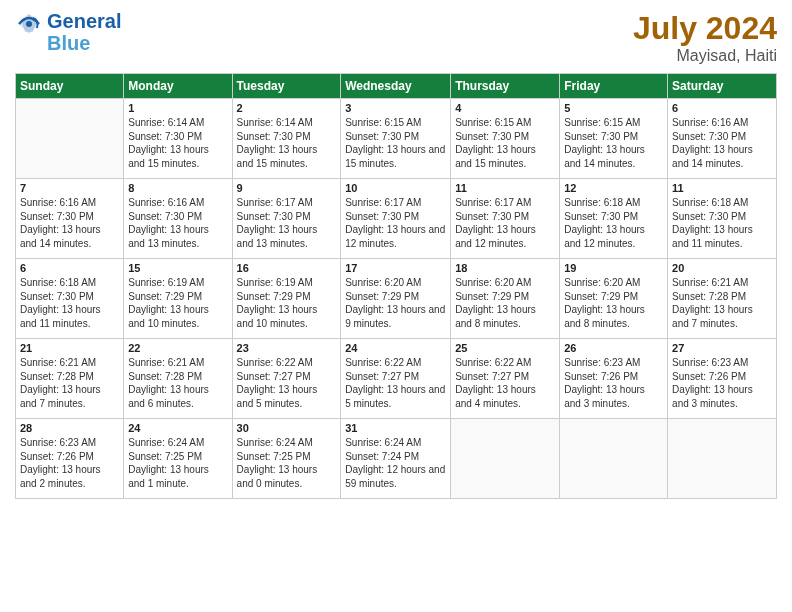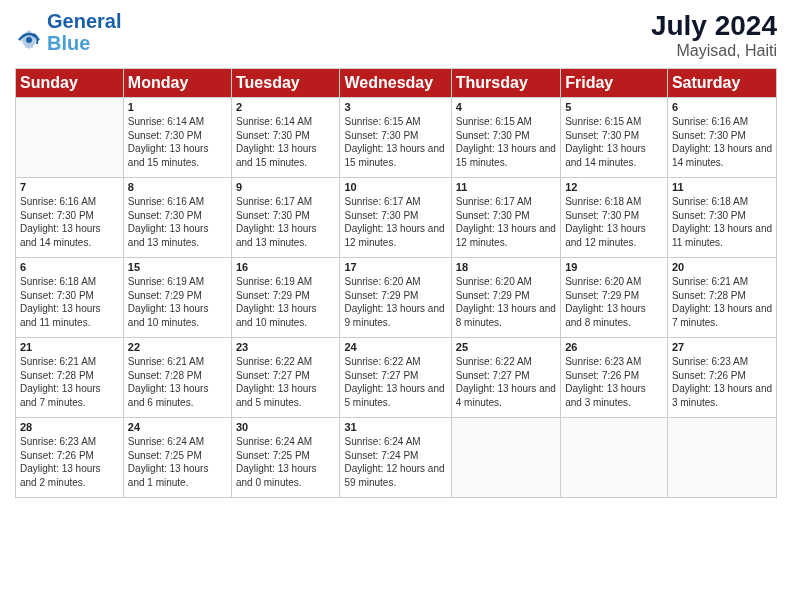--- a/index.html
+++ b/index.html
@@ -2,35 +2,35 @@
 <html><head>
   <meta charset="utf-8">
   <style>
     * { box-sizing: border-box; margin: 0; padding: 0; }
     body { font-family: Arial, sans-serif; background: #fff; width: 792px; height: 612px; overflow: hidden; }
 
     .page { width: 792px; height: 612px; padding: 10px 15px; }
 
     .header { display: flex; justify-content: space-between; align-items: flex-start; margin-bottom: 8px; }
 
-    .logo { display: flex; align-items: flex-end; }
+    .logo { display: flex; align-items: flex-start; }
     .logo-text { font-size: 20px; font-weight: bold; color: #1a5fa8; line-height: 1.1; }
     .logo-text span { display: block; }
     .logo-icon { width: 28px; height: 28px; margin-right: 4px; }
 
     .title-block { text-align: right; }
-    .month-year { font-size: 28px; font-weight: bold; color: #0f172a; }
+    .month-year { font-size: 32px; font-weight: bold; color: #a16207; }
     .location { font-size: 16px; color: #555; }
 
     .calendar { width: 100%; border-collapse: collapse; }
 
     .calendar th {
-      background-color: #b91c1c;
+      background-color: #15803d;
       color: #fff;
-      font-size: 16px;
+      font-size: 12px;
       font-weight: bold;
       padding: 5px 4px;
       text-align: left;
       border: 1px solid #ccc;
     }
 
     .calendar td {
       vertical-align: top;
       border: 1px solid #ccc;
       padding: 3px 4px;

